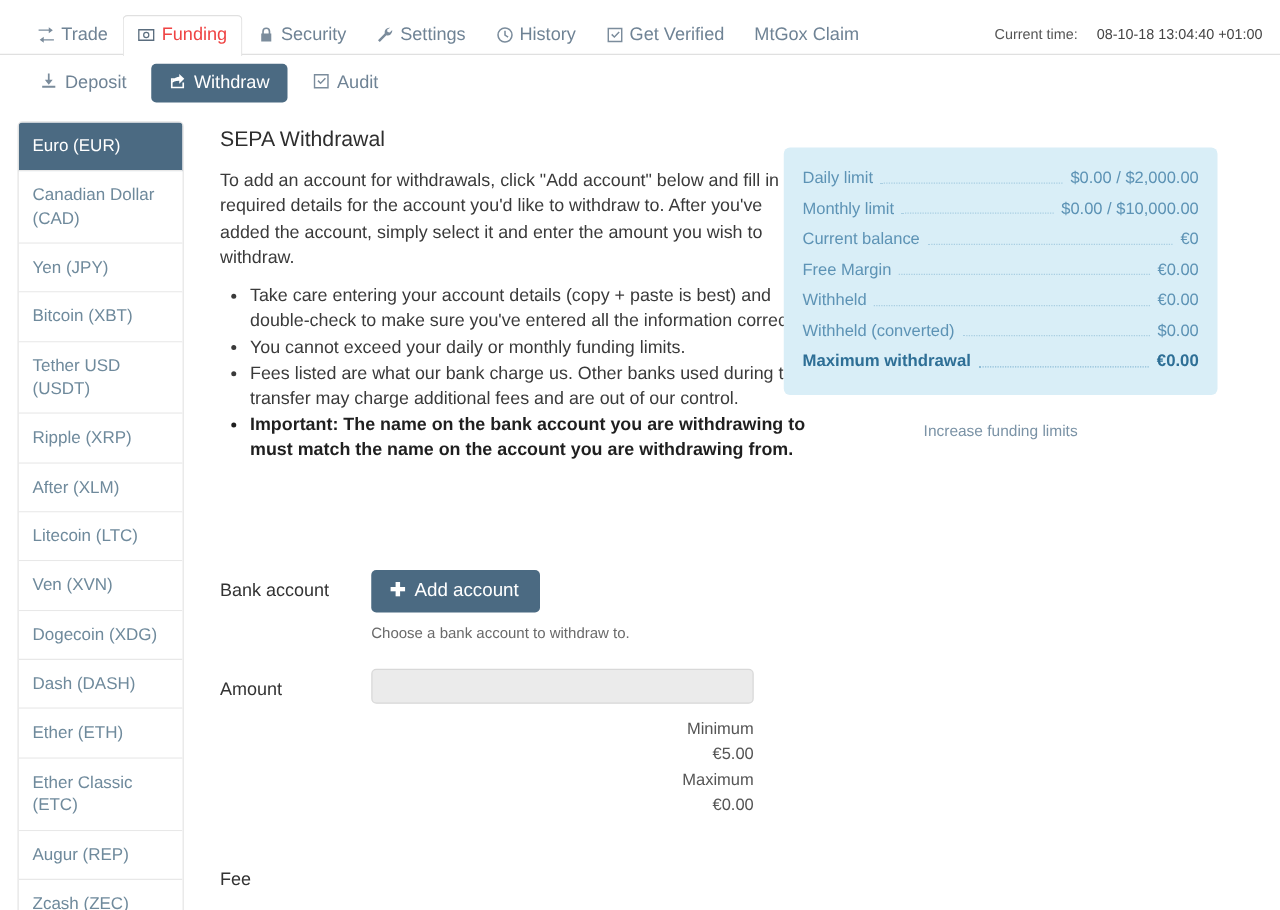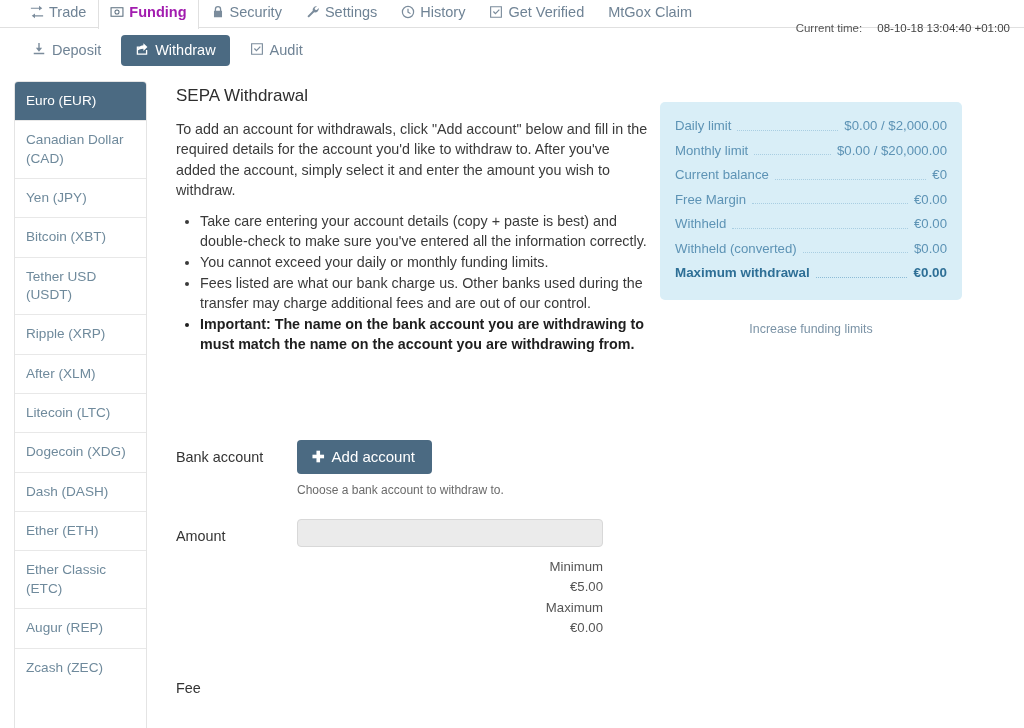--- a/index.html
+++ b/index.html
@@ -11,21 +11,21 @@
     height: 728px;
     background: #ffffff;
     font-family: "Liberation Sans", sans-serif;
     color: #333333;
     overflow: hidden;
   }
 
   
   .topbar {
     position: relative;
-    height: 28px;
+    height: 44px;
     border-bottom: 1px solid #e0e0e0;
   }
   .nav-tabs {
     position: absolute;
     left: 18px;
     bottom: -1px;
     display: flex;
     align-items: flex-end;
     list-style: none;
     margin: 0;
@@ -42,24 +42,23 @@
     border: 1px solid transparent;
     border-bottom: none;
     line-height: 1;
     white-space: nowrap;
   }
   .nav-tabs .tab.active {
     background: #ffffff;
     border-color: #e0e0e0;
     border-top-left-radius: 4px;
     border-top-right-radius: 4px;
-    color: #a21caf;
+    color: #ef4444;
     margin-bottom: -1px;
     padding-bottom: 10px;
-    font-weight: bold;
   }
   .tab .ico { display: inline-flex; align-items: center; }
 
   .current-time {
     position: absolute;
     right: 14px;
     top: 22px;
     font-size: 11.5px;
     color: #666;
     white-space: nowrap;
@@ -151,23 +150,23 @@
     font-size: 14.3px;
     line-height: 1.4;
     color: #3a3a3a;
     margin-bottom: 1px;
   }
   ul.notes li.strong { font-weight: bold; color: #1f1f1f; }
 
   
   .limits-wrap {
     position: absolute;
-    right: 48px;
+    right: 36px;
     top: 28px;
-    width: 302px;
+    width: 347px;
   }
   .limits {
     background: #d9eef7;
     border-radius: 5px;
     padding: 12px 15px 14px 15px;
   }
   .lrow {
     display: flex;
     align-items: flex-end;
     font-size: 13.2px;
@@ -354,20 +353,21 @@
 
   <div class="sidebar" id="sidebar">
       <div class="cur-item active"><span>Euro (EUR)</span></div>
       <div class="cur-item"><span>Canadian Dollar (CAD)</span></div>
       <div class="cur-item"><span>Yen (JPY)</span></div>
       <div class="cur-item"><span>Bitcoin (XBT)</span></div>
       <div class="cur-item"><span>Tether USD (USDT)</span></div>
       <div class="cur-item"><span>Ripple (XRP)</span></div>
       <div class="cur-item"><span>After (XLM)</span></div>
       <div class="cur-item"><span>Litecoin (LTC)</span></div>
+      <div class="cur-item"><span>Ven (XVN)</span></div>
       <div class="cur-item"><span>Dogecoin (XDG)</span></div>
       <div class="cur-item"><span>Dash (DASH)</span></div>
       <div class="cur-item"><span>Ether (ETH)</span></div>
       <div class="cur-item"><span>Ether Classic (ETC)</span></div>
       <div class="cur-item"><span>Augur (REP)</span></div>
       <div class="cur-item"><span>Zcash (ZEC)</span></div>
     </div>
 
   <div class="content">
 
@@ -383,21 +383,21 @@
     <div class="limits-wrap">
       <div class="limits" id="limits-box">
           <div class="lrow">
             <span class="lname">Daily limit</span>
             <span class="dots"></span>
             <span class="lval">$0.00 / $2,000.00</span>
           </div>
           <div class="lrow">
             <span class="lname">Monthly limit</span>
             <span class="dots"></span>
-            <span class="lval">$0.00 / $20,000.00</span>
+            <span class="lval">$0.00 / $10,000.00</span>
           </div>
           <div class="lrow">
             <span class="lname">Current balance</span>
             <span class="dots"></span>
             <span class="lval">€0</span>
           </div>
           <div class="lrow">
             <span class="lname">Free Margin</span>
             <span class="dots"></span>
             <span class="lval">€0.00</span>

